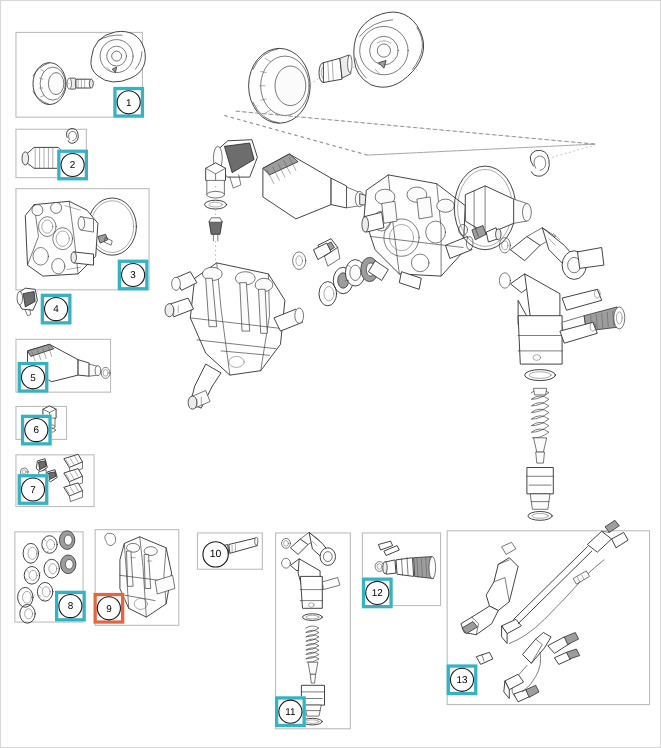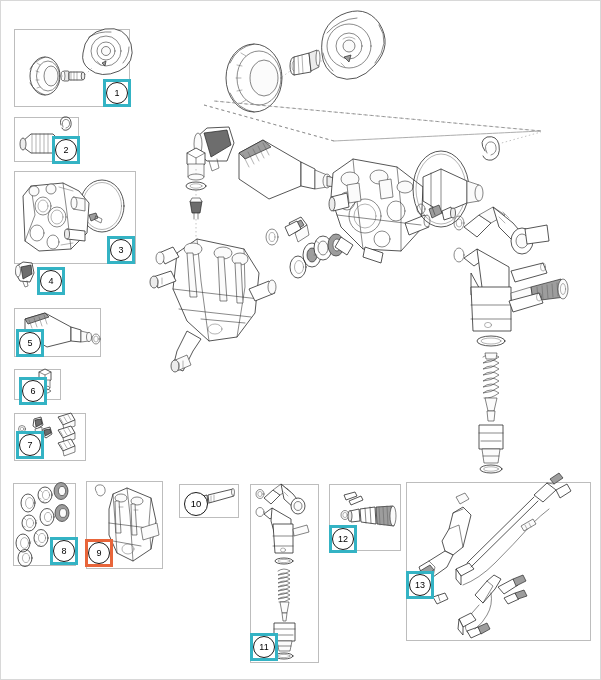--- a/index.html
+++ b/index.html
@@ -609,17 +609,17 @@
     </div>
   <div class="badge hl-none" style="left:181px;top:489px;">
     <span class="ring">10</span>
     </div>
   <div class="badge hl-teal" style="left:249px;top:632px;justify-content:flex-end;">
     <span class="ring">11</span>
     </div>
   <div class="badge hl-teal" style="left:328px;top:524px;">
     <span class="ring">12</span>
     </div>
-  <div class="badge hl-teal" style="left:405px;top:570px;">
+  <div class="badge hl-teal" style="left:405px;top:603px;">
     <span class="ring">13</span>
     </div>
 
 </div>
 
 </body></html>

